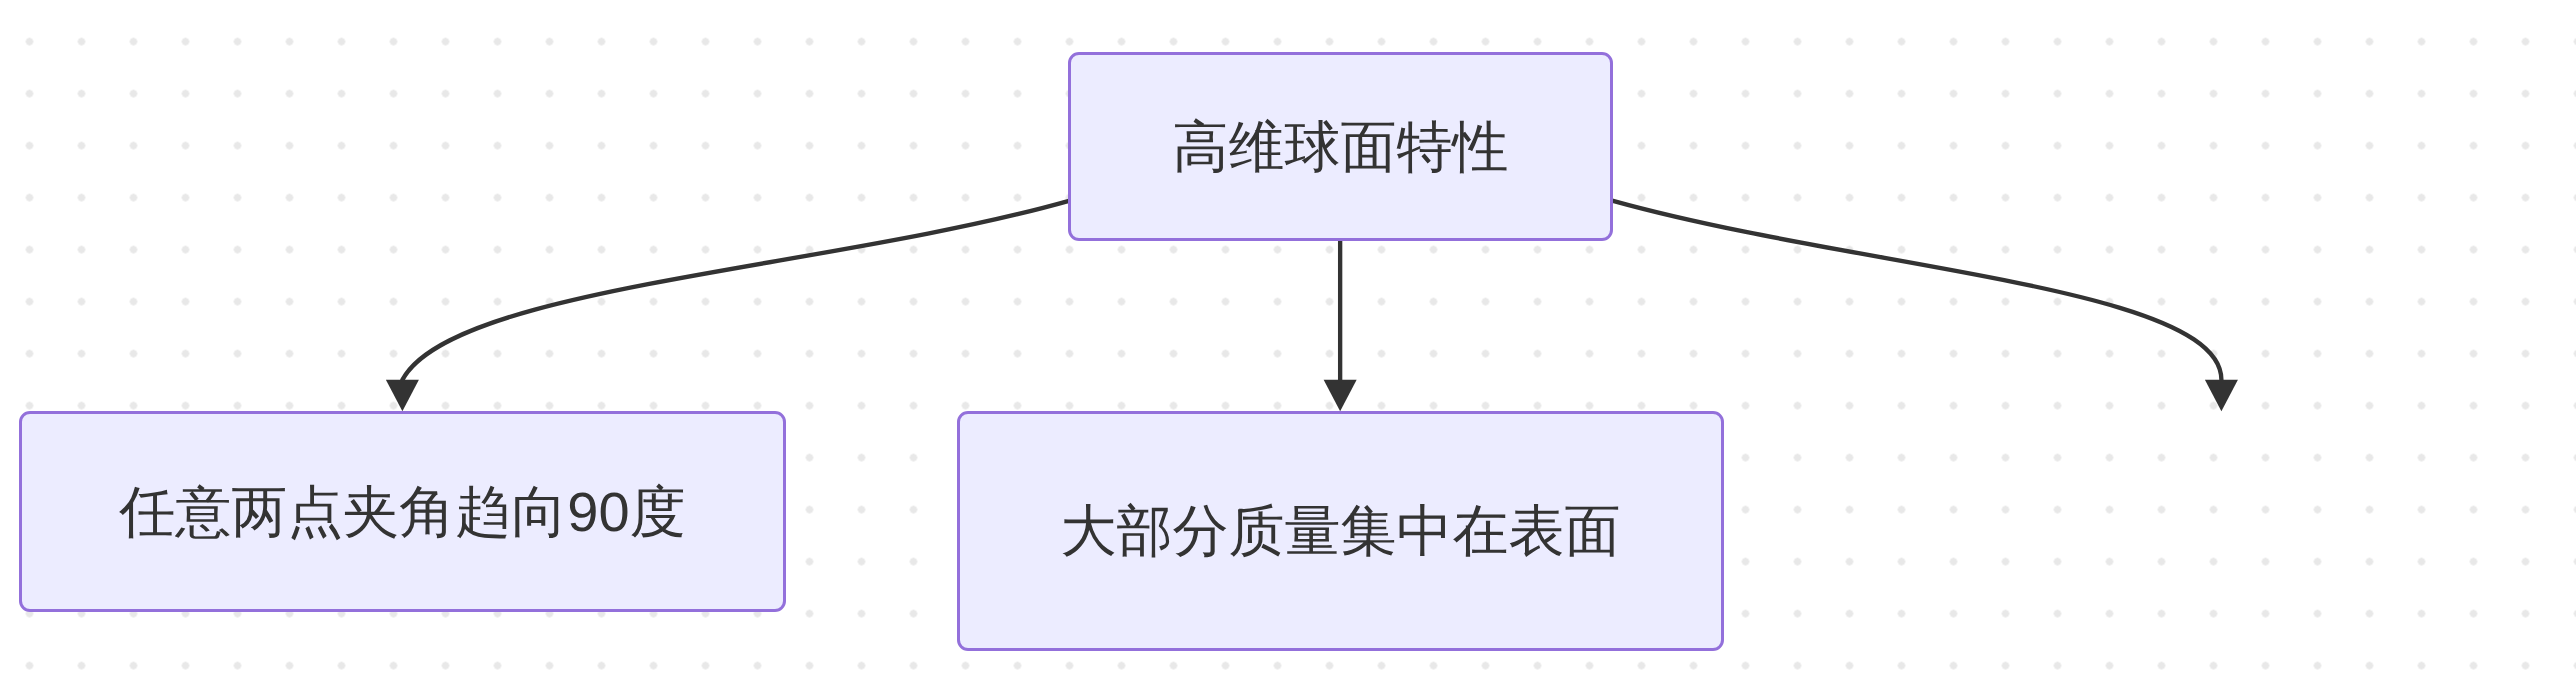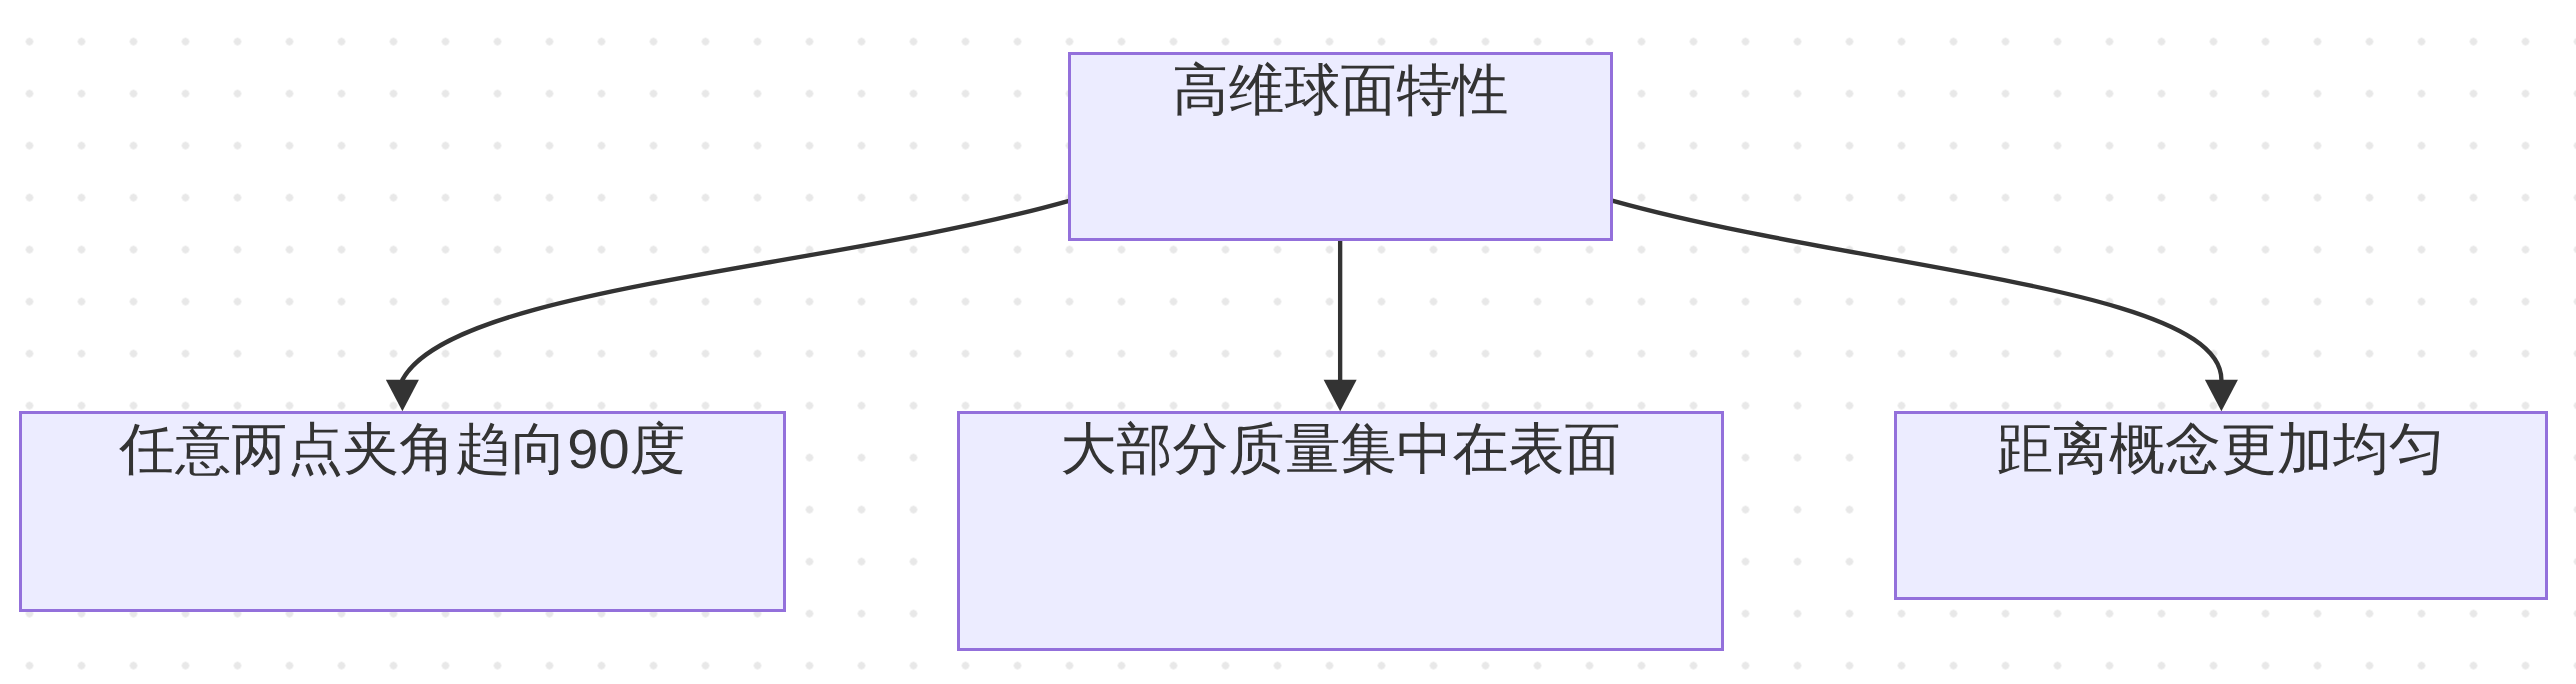--- a/index.html
+++ b/index.html
@@ -34,22 +34,23 @@
   }
   .arrowhead {
     fill: var(--edge, #333333);
     stroke: none;
   }
   .node {
     position: absolute;
     box-sizing: border-box;
     background: var(--node-fill, #ECECFF);
     border: 3.5px solid var(--node-border, #9370DB);
-    border-radius: 0;
+    border-radius: 11px;
     display: flex;
+    align-items: center;
     justify-content: center;
   }
   .node-label {
     font-size: 56px;
     line-height: 1.25;
     color: var(--text, #333333);
     white-space: nowrap;
     text-align: center;
   }
   .node-root   { left: 1068px; top: 52px;  width: 545px; height: 189px; }
@@ -79,18 +80,15 @@
   </div>
 
   <div class="node node-child1">
     <span class="node-label">任意两点夹角趋向90度</span>
   </div>
 
   <div class="node node-child2">
     <span class="node-label">大部分质量集中在表面</span>
   </div>
 
-  <div class="node node-child3">
-    <span class="node-label">距离概念更加均匀</span>
-  </div>
 
 </div>
 
 
 </body></html>

